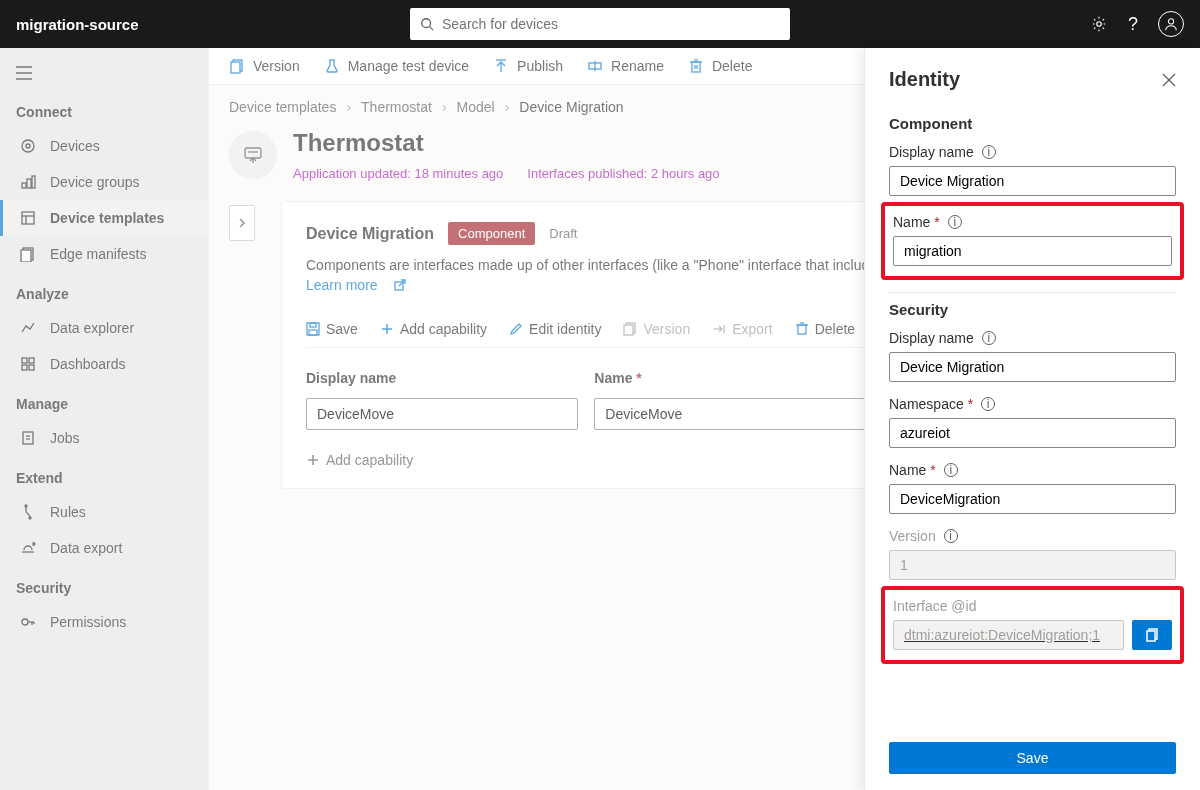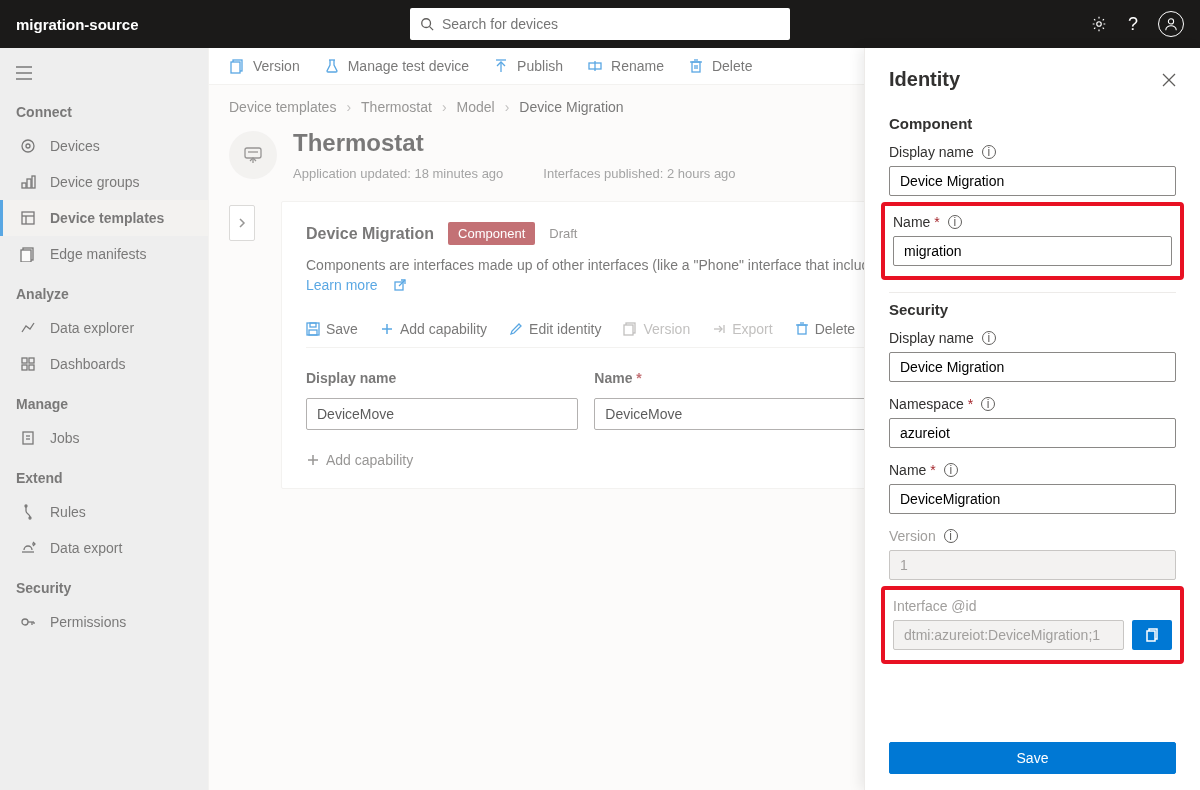--- a/index.html
+++ b/index.html
@@ -33,21 +33,21 @@
 
   .content { flex: 1; padding: 14px 20px; overflow: auto; position: relative; }
   .breadcrumb { display: flex; gap: 10px; align-items: center; font-size: 14px; margin-bottom: 14px; }
   .breadcrumb a { color: #605e5c; text-decoration: none; cursor: pointer; }
   .breadcrumb .sep { color: #a19f9d; }
   .breadcrumb .current { color: #323130; font-weight: 400; }
 
   .title-row { display: flex; align-items: center; gap: 16px; margin-bottom: 20px; }
   .title-icon { width: 48px; height: 48px; border-radius: 50%; background: #edebe9; display: flex; align-items: center; justify-content: center; color: #605e5c; }
   .page-title { font-size: 24px; font-weight: 600; }
-  .meta-row { color: #737373; font-size: 13px; display: flex; gap: 40px; margin-top: 9px; }
+  .meta-row { color: #a21caf; font-size: 13px; display: flex; gap: 24px; margin-top: 9px; }
 
   .expand-handle { position: absolute; left: 20px; top: 120px; width: 26px; height: 36px; border: 1px solid #c8c6c4; background: #fff; display: flex; align-items: center; justify-content: center; cursor: pointer; border-radius: 2px; }
 
   .card { background: #fff; border: 1px solid #edebe9; margin-left: 52px; padding: 20px 24px; border-radius: 2px; }
   .card-header { display: flex; align-items: center; gap: 14px; margin-bottom: 12px; }
   .card-title { font-size: 16px; font-weight: 600; }
   .badge { background: #a4262c; color: #fff; font-size: 13px; padding: 4px 10px; border-radius: 2px; }
   .draft { color: #605e5c; font-size: 13px; }
   .card-desc { color: #323130; font-size: 14px; margin-bottom: 4px; }
   .learn-more { color: #0078d4; cursor: pointer; display: inline-flex; align-items: center; gap: 16px; margin-bottom: 18px;}
@@ -78,21 +78,21 @@
 
   .form-group { margin-bottom: 14px; }
   .form-label { font-size: 14px; display: flex; align-items: center; gap: 4px; margin-bottom: 6px; }
   .form-label.disabled { color: #a19f9d; }
   .form-input { width: 100%; padding: 6px 10px; border: 1px solid #8a8886; border-radius: 2px; font-size: 14px; }
   .form-input.readonly { background: #f3f2f1; border-color: #c8c6c4; color: #a19f9d; }
 
   .highlight-box { border: 4px solid #e81123; border-radius: 4px; padding: 8px 8px; margin: -8px -8px 10px; }
   .highlight-box .form-group:last-child { margin-bottom: 2px; }
 
-  .id-row { display: flex; gap: 8px; }
+  .id-row { display: flex; gap: 8px; text-decoration: underline; }
   .id-row .form-input { flex: 1; }
   .copy-btn { width: 40px; background: #0078d4; border: none; color: #fff; border-radius: 2px; cursor: pointer; display: flex; align-items: center; justify-content: center; }
 
   .flyout-footer { padding: 16px 24px; display: flex; gap: 10px; }
   .btn { flex: 1 1 0; padding: 7px 0; border-radius: 2px; font-size: 14px; cursor: pointer; text-align: center; }
   .btn-primary { background: #0078d4; color: #fff; border: 1px solid #0078d4; }
   .btn-default { background: #fff; border: 1px solid #8a8886; color: #323130; }
 
   
   .dim-overlay { position: absolute; left: 0; top: 48px; width: 864px; bottom: 0; background: rgba(255,255,255,0.35); pointer-events: none; }

